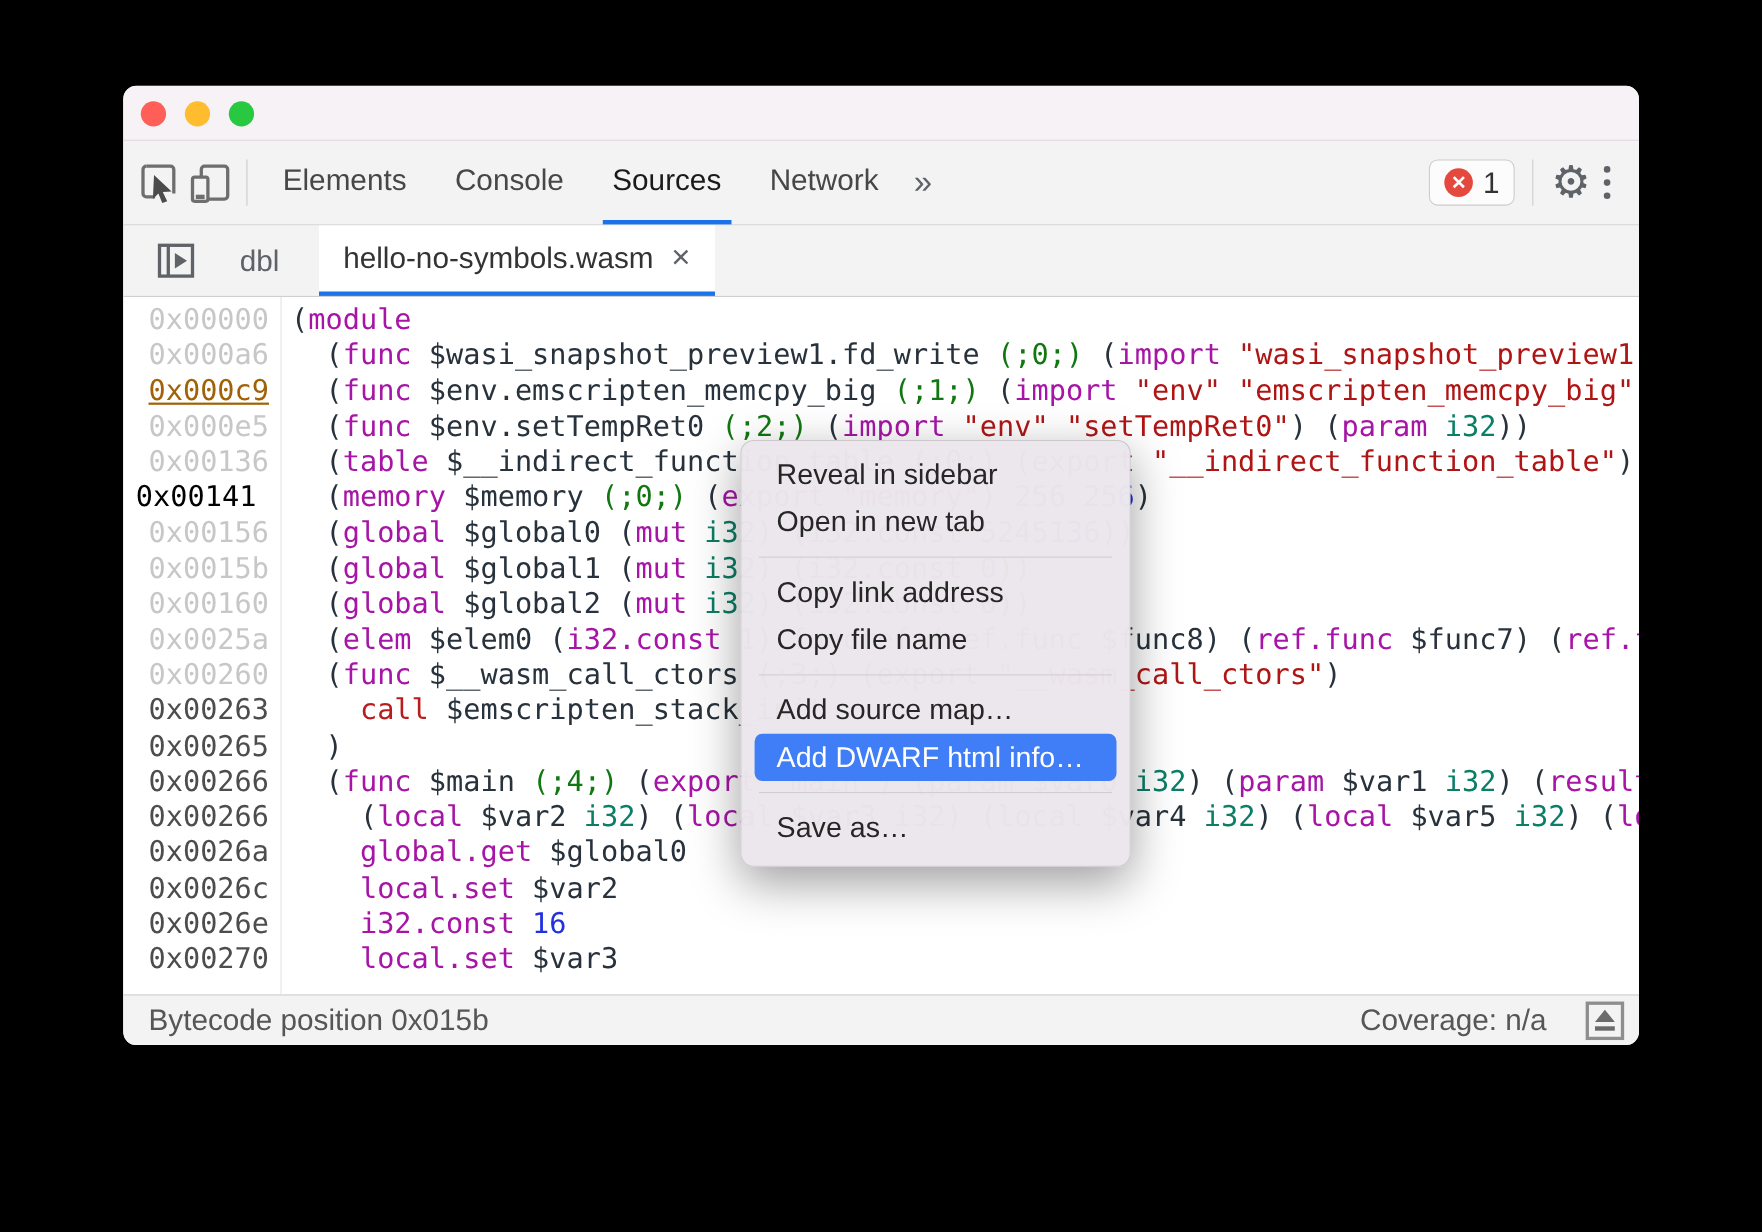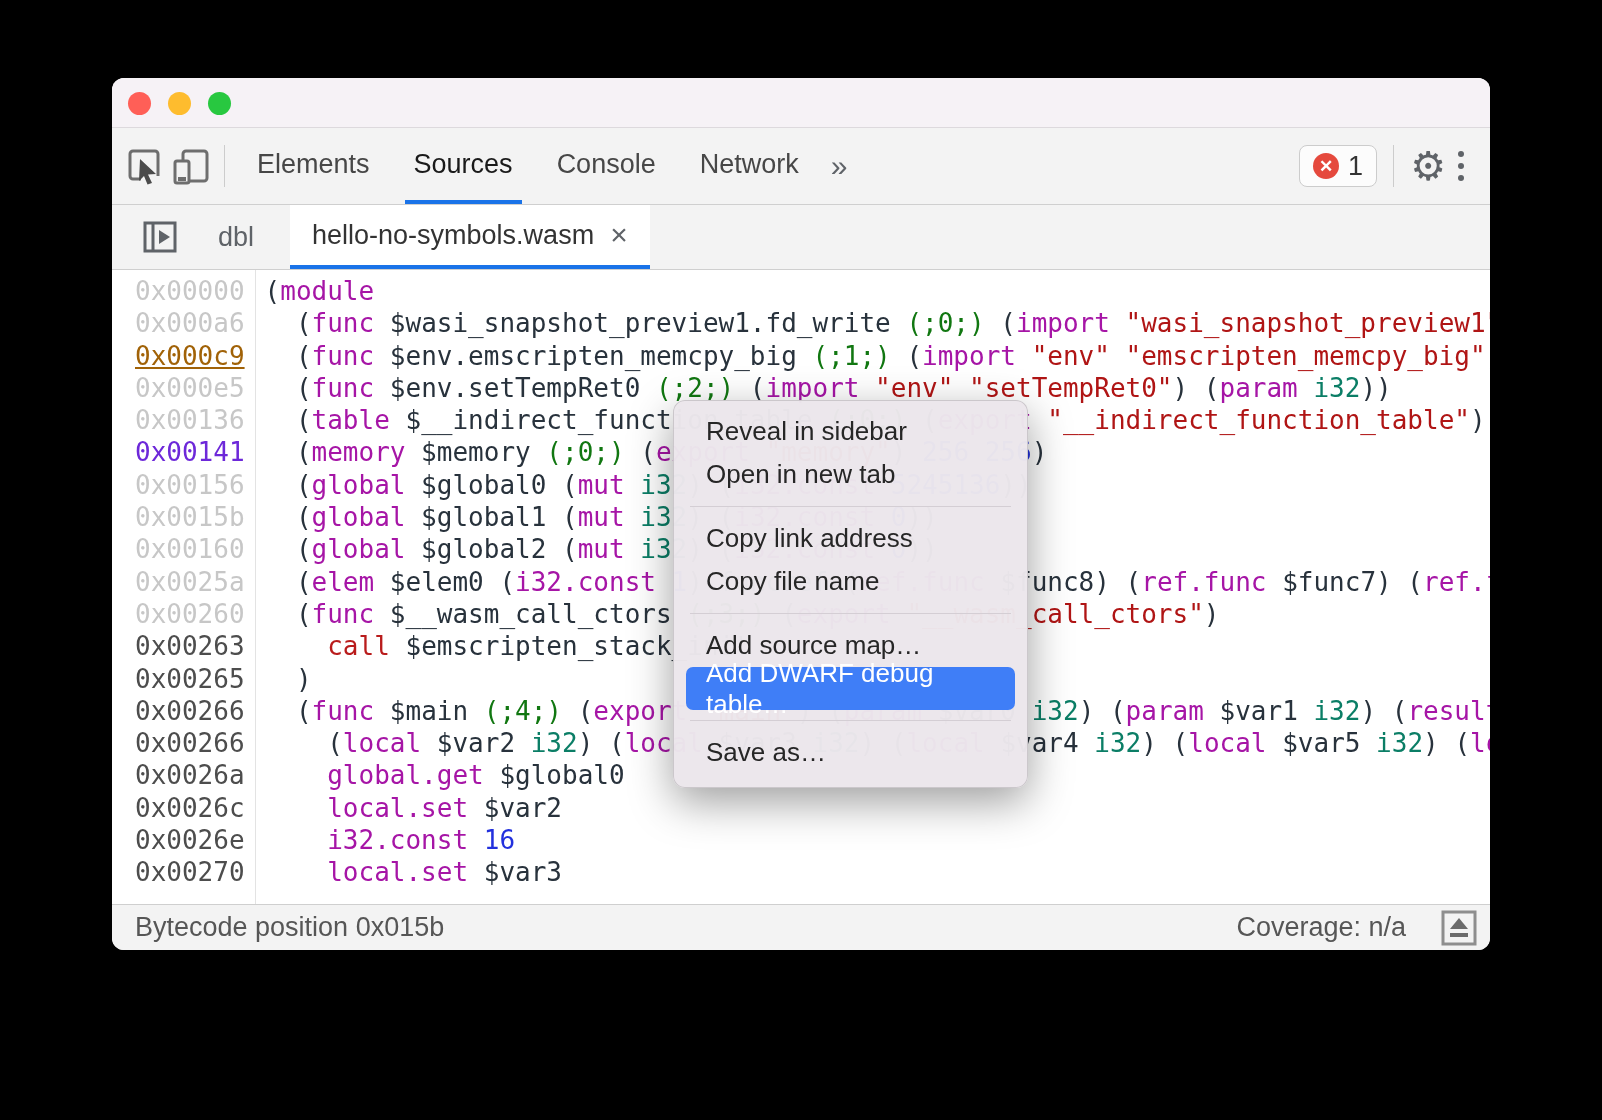--- a/index.html
+++ b/index.html
@@ -83,22 +83,22 @@
     <div class="tb-icon">
       <svg width="40" height="40" viewBox="0 0 40 40">
         <rect x="12" y="5" width="24" height="30" rx="3" fill="none" stroke="#6e6e6e" stroke-width="3"></rect>
         <rect x="4" y="15" width="14" height="22" rx="2" fill="#f3f3f3" stroke="#6e6e6e" stroke-width="3"></rect>
         <rect x="7" y="31" width="8" height="4" fill="#6e6e6e"></rect>
       </svg>
     </div>
     <div class="vdiv"></div>
     <div class="tabs" id="panel-tabs">
         <div class="tab">Elements</div>
+        <div class="tab">Console</div>
         <div class="tab active" style="border-bottom-color: rgb(26, 115, 232);">Sources</div>
-        <div class="tab">Console</div>
         <div class="tab">Network</div>
       </div>
     <div class="chevrons">»</div>
     <div class="tb-right">
       <div class="error-pill">
         <div class="err-dot">✕</div>
         <div class="err-count">1</div>
       </div>
       <div class="vdiv" style="margin:0 16px;"></div>
       <div class="gear">⚙</div>
@@ -125,21 +125,21 @@
     </div>
   </div>
 
   <div class="editor">
     <div class="gutter" id="gutter">
         <div class="addr" style="color: rgb(199, 199, 199);">0x00000</div>
         <div class="addr" style="color: rgb(199, 199, 199);">0x000a6</div>
         <div class="addr" style="color: #a16207; text-decoration: underline;">0x000c9</div>
         <div class="addr" style="color: rgb(199, 199, 199);">0x000e5</div>
         <div class="addr" style="color: rgb(199, 199, 199);">0x00136</div>
-        <div class="addr" style="color: #6d28d9;">0x00141</div>
+        <div class="addr" style="color: #000000; text-align: center;">0x00141</div>
         <div class="addr" style="color: rgb(199, 199, 199);">0x00156</div>
         <div class="addr" style="color: rgb(199, 199, 199);">0x0015b</div>
         <div class="addr" style="color: rgb(199, 199, 199);">0x00160</div>
         <div class="addr" style="color: rgb(199, 199, 199);">0x0025a</div>
         <div class="addr" style="color: rgb(199, 199, 199);">0x00260</div>
         <div class="addr" style="color: rgb(77, 77, 77);">0x00263</div>
         <div class="addr" style="color: rgb(77, 77, 77);">0x00265</div>
         <div class="addr" style="color: rgb(77, 77, 77);">0x00266</div>
         <div class="addr" style="color: rgb(77, 77, 77);">0x00266</div>
         <div class="addr" style="color: rgb(77, 77, 77);">0x0026a</div>
@@ -184,16 +184,16 @@
 </div>
 
 <div class="ctxmenu" id="ctxmenu">
     <div class="mi">Reveal in sidebar</div>
     <div class="mi">Open in new tab</div>
     <div class="msep"></div>
     <div class="mi">Copy link address</div>
     <div class="mi">Copy file name</div>
     <div class="msep"></div>
     <div class="mi">Add source map…</div>
-    <div class="mi hl" style="background: rgb(63, 126, 247);">Add DWARF debug table…</div>
+    <div class="mi hl" style="background: rgb(63, 126, 247);">Add DWARF html info…</div>
     <div class="msep"></div>
     <div class="mi">Save as…</div>
   </div>
 
 </body></html>

